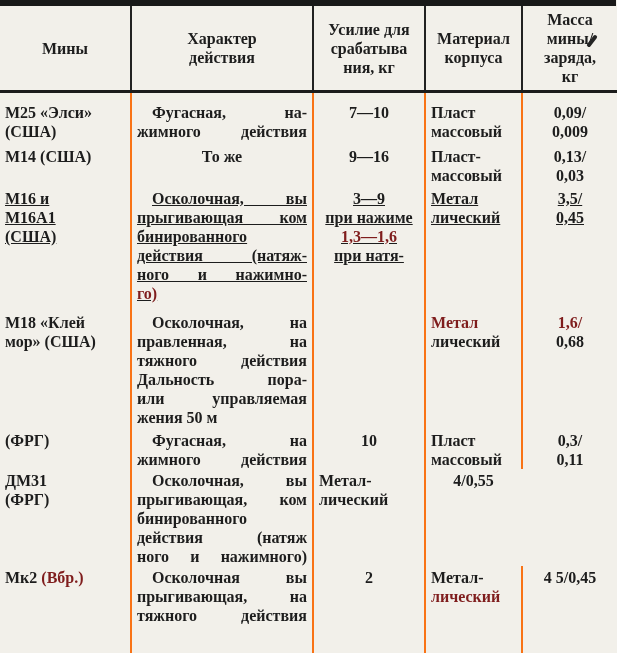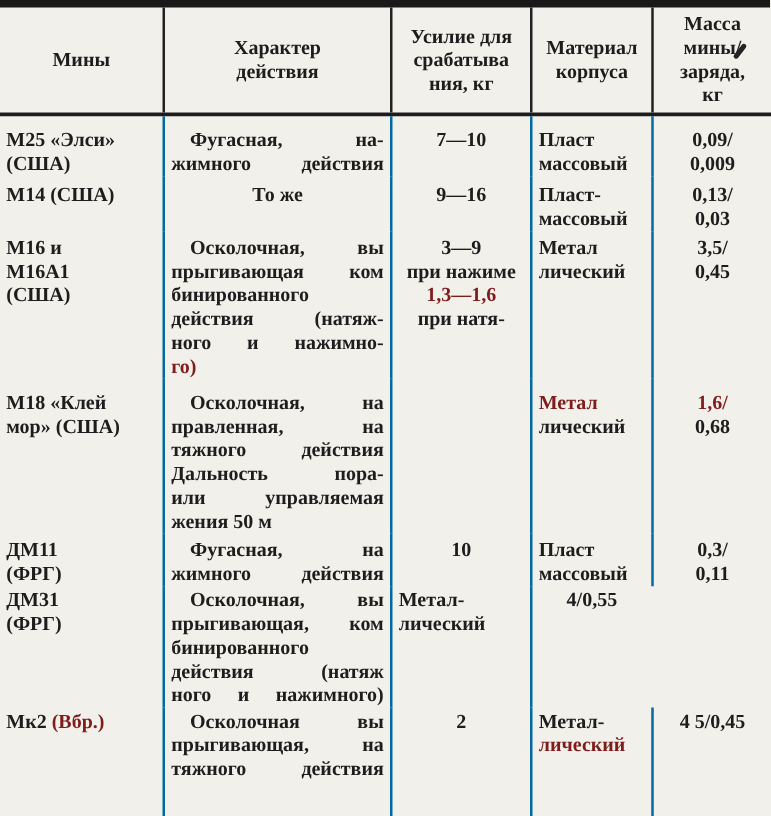--- a/index.html
+++ b/index.html
@@ -22,30 +22,30 @@
     min-height:80px;
   }
   .hcell{
     display:flex;flex-direction:column;justify-content:center;align-items:center;
     text-align:center;padding:4px 2px;line-height:19px;
   }
   .hcell + .hcell{border-left:2px solid #222;}
   .tbody{display:flex;flex-direction:column;}
   .trow{display:grid;grid-template-columns:var(--cols);}
   .cell{padding:0 5px;box-sizing:border-box;}
-  .cell + .cell{border-left:2px solid #0369a1;}
+  .cell + .cell{border-left:2px solid #f97316;}
   .ln{line-height:19px;white-space:nowrap;}
   .ln.j{white-space:normal;text-align:justify;text-align-last:justify;}
   .ln.c{text-align:center;}
   .ln.l{text-align:left;}
   .ln.ind{padding-left:15px;}
   .faded{color:#7f1d1d;}
   .trow:nth-child(1) .cell{padding-top:10px;}
   .trow:nth-child(2) .cell{padding-top:6px;}
-  .trow:nth-child(3) .cell{padding-top:4px;}
+  .trow:nth-child(3) .cell{padding-top:4px;text-decoration:underline;}
   .trow:nth-child(4) .cell{padding-top:10px;}
   .trow:nth-child(5) .cell{padding-top:4px;}
   .trow:nth-child(6) .cell{padding-top:2px;}
   .trow:nth-child(7) .cell{padding-top:2px;padding-bottom:30px;}
   .stray{
     position:absolute;top:34px;left:590px;
     width:4px;height:14px;background:#242424;
     transform:rotate(38deg);border-radius:2px;
   }
 </style>
@@ -168,21 +168,20 @@
             <div class="ln l faded">Метал</div>
             <div class="ln l">лический</div>
           </div>
           <div class="cell">
             <div class="ln c faded">1,6/</div>
             <div class="ln c">0,68</div>
           </div>
         </div>
         <div class="trow">
           <div class="cell">
-            <div class="ln l">ДМ11</div>
             <div class="ln l">(ФРГ)</div>
           </div>
           <div class="cell">
             <div class="ln j ind">Фугасная, на</div>
             <div class="ln j">жимного действия</div>
           </div>
           <div class="cell">
             <div class="ln c">10</div>
           </div>
           <div class="cell">

